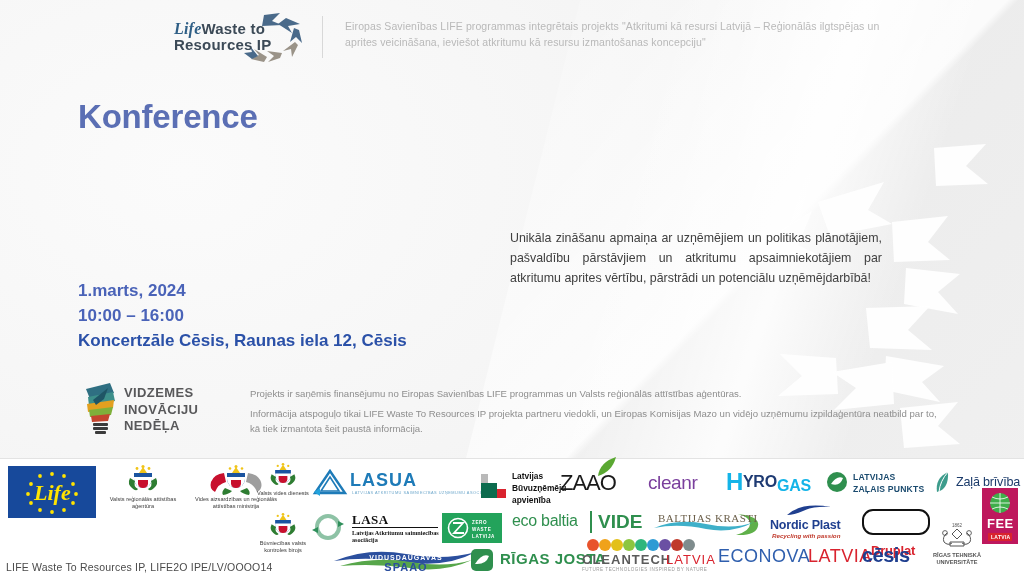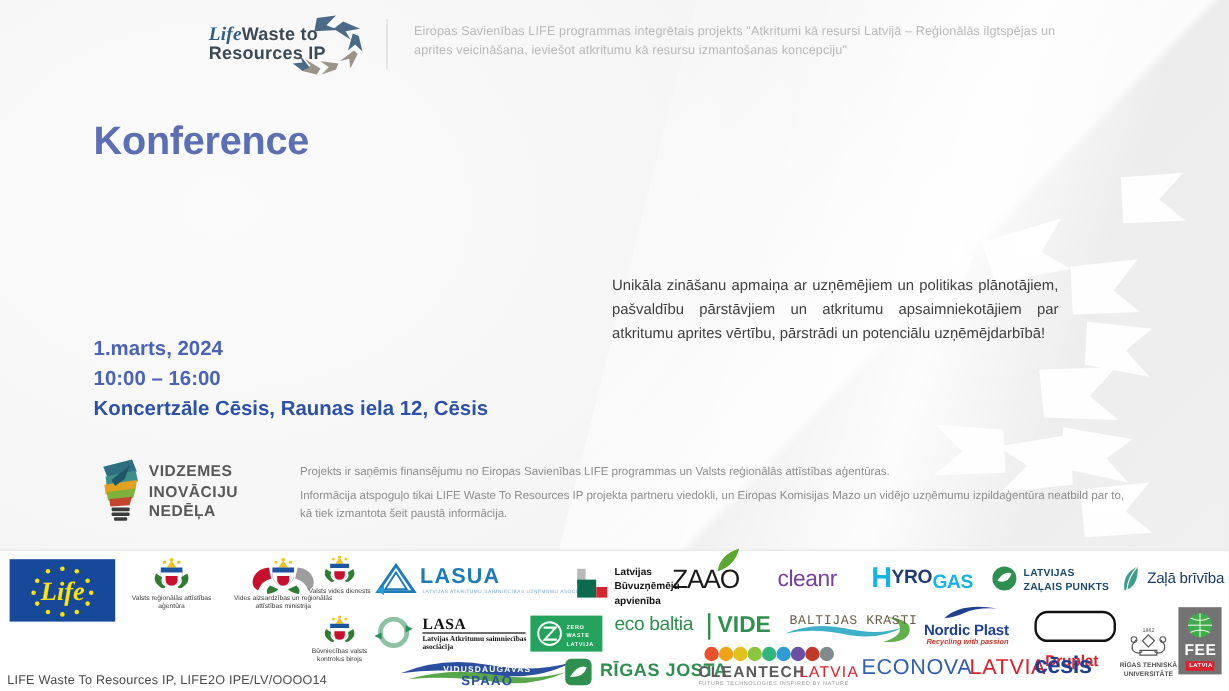--- a/index.html
+++ b/index.html
@@ -380,21 +380,21 @@
       <path d="M14 1 q-8 9 -9 20" fill="none" stroke="#ffffff" stroke-width="1"></path>
     </svg>
     <div class="tl" style="left:22px;top:2px;font-size:12.6px;font-weight:400;color:#1a3a6a;letter-spacing:-.2px;">Zaļā brīvība</div>
   </div>
 
   <div class="lg" style="left:652px;top:512px;">
     <svg width="118" height="28" viewBox="0 0 118 28" style="position:absolute;left:0;top:-2px">
       <path d="M86 4 q22 2 20 12 q-2 10 -22 9 q14 -4 14 -11 q0 -7 -12 -10 z" fill="#5fb04a"></path>
       <path d="M2 18 q24 -10 52 -4 q28 6 48 -2 q-22 12 -48 7 q-28 -6 -52 -1 z" fill="#3fb0c9"></path>
     </svg>
-    <div class="tl" style="left:6px;top:0px;font-size:11px;color:#6b5f4a;font-family:Liberation Mono, monospace;letter-spacing:.5px;">BALTIJAS KRASTI</div>
+    <div class="tl" style="left:6px;top:0px;font-size:11px;color:#6b5f4a;font-family:Liberation Serif, serif;letter-spacing:.5px;">BALTIJAS KRASTI</div>
   </div>
 
   <div class="lg" style="left:770px;top:506px;">
     <svg width="50" height="16" viewBox="0 0 50 16" style="position:absolute;left:14px;top:-3px">
       <path d="M3 12 q14 -13 44 -8 q-18 -1 -28 4 q-9 4 -16 4 z" fill="#1f3f8f"></path>
     </svg>
     <div class="tl" style="left:0;top:12px;font-size:12.5px;font-weight:700;color:#1f3f8f;letter-spacing:-.2px;">Nordic Plast</div>
     <div class="tl" style="left:2px;top:26px;font-size:6.2px;color:#c0392b;font-style:italic;font-weight:700;">Recycling with passion</div>
   </div>
 
@@ -439,21 +439,21 @@
       <circle cx="11" cy="13" r="2.4" fill="none" stroke="#555" stroke-width=".9"></circle>
       <circle cx="35" cy="13" r="2.4" fill="none" stroke="#555" stroke-width=".9"></circle>
       <path d="M16 22 h14 v4 h-14 z" fill="none" stroke="#555" stroke-width="1"></path>
     </svg>
     <div class="lg-label" style="font-weight:700;color:#555;">
       <div>RĪGAS TEHNISKĀ</div>
       <div>UNIVERSITĀTE</div>
     </div>
   </div>
 
-  <div class="lg" style="left:982px;top:506px;width:36px;height:56px;background:#737373;">
+  <div class="lg" style="left:982px;top:488px;width:36px;height:56px;background:#be185d;">
     <svg width="24" height="24" viewBox="0 0 24 24" style="position:absolute;left:6px;top:3px">
       <circle cx="12" cy="12" r="10" fill="#3fae4a"></circle>
       <path d="M2 12 h20 M12 2 v20 M4 6 q8 4 16 0 M4 18 q8 -4 16 0" fill="none" stroke="#ffffff" stroke-width=".8"></path>
     </svg>
     <div class="tl" style="left:5px;top:28px;font-size:13px;font-weight:700;color:#ffffff;letter-spacing:.5px;">FEE</div>
     <div style="position:absolute;left:6px;top:45px;width:24px;height:8px;background:#d9232e;">
       <div class="tl" style="left:3px;top:1px;font-size:5px;font-weight:700;color:#ffffff;letter-spacing:.3px;">LATVIA</div>
     </div>
   </div>
 

